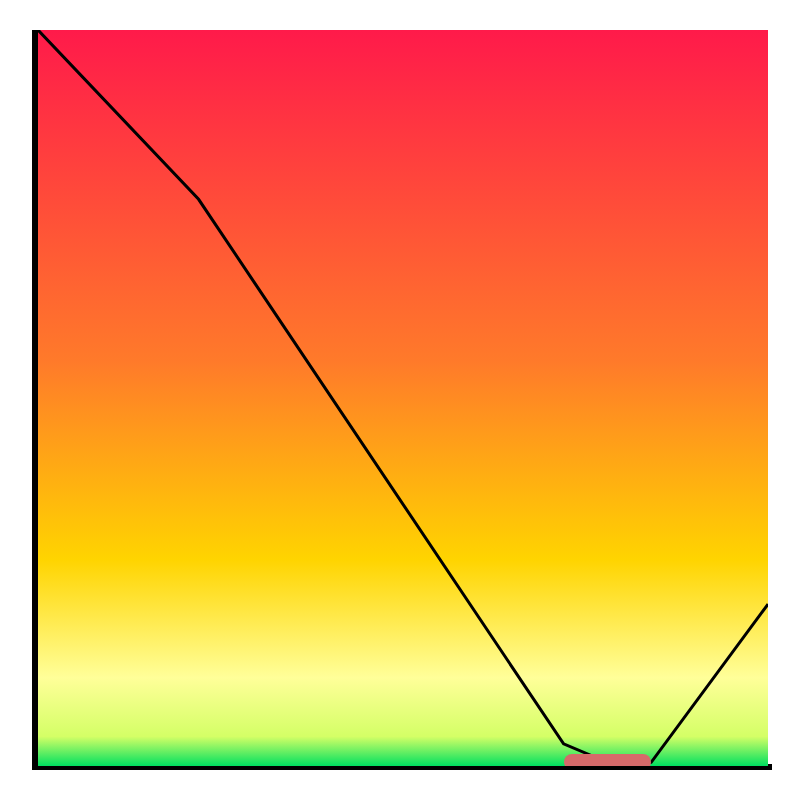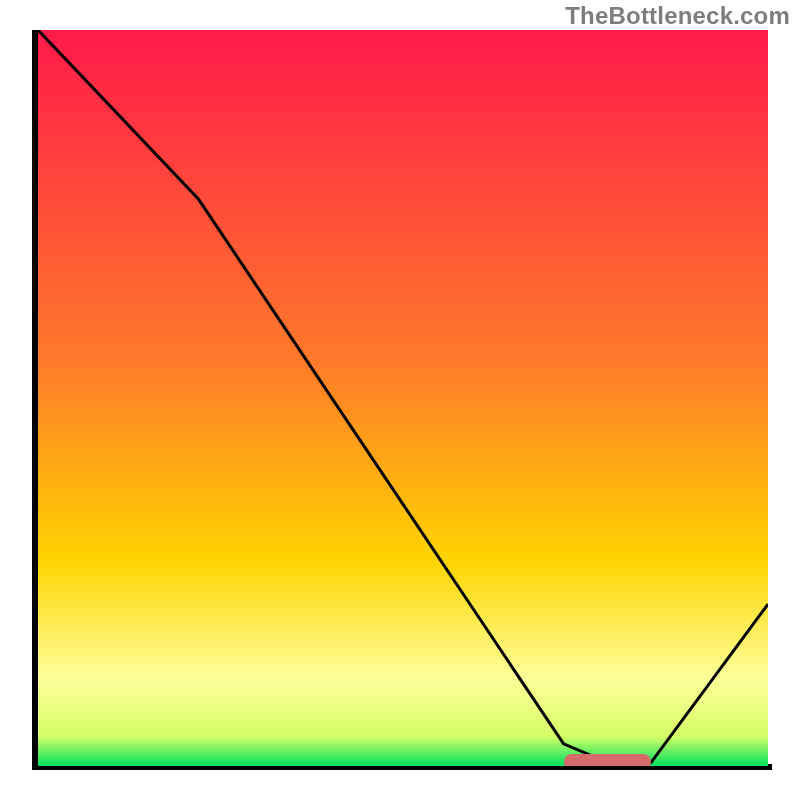--- a/index.html
+++ b/index.html
@@ -61,21 +61,20 @@
     height: 16px;
     border-radius: 8px;
     background: #d66a6a;
   }
 </style>
 </head>
 <body>
 
 <div class="frame">
 
-  <div class="watermark">TheBottleneck.com</div>
 
   <div class="axis-left"></div>
   <div class="axis-bottom"></div>
 
   <div class="plot-area">
     <svg class="plot" viewBox="0 0 730 736" preserveAspectRatio="none">
       <defs>
         <linearGradient id="bg-grad" x1="0" y1="0" x2="0" y2="1">
             <stop offset="0%" stop-color="#ff1a4a"></stop>
             <stop offset="45%" stop-color="#ff7a2a"></stop>

